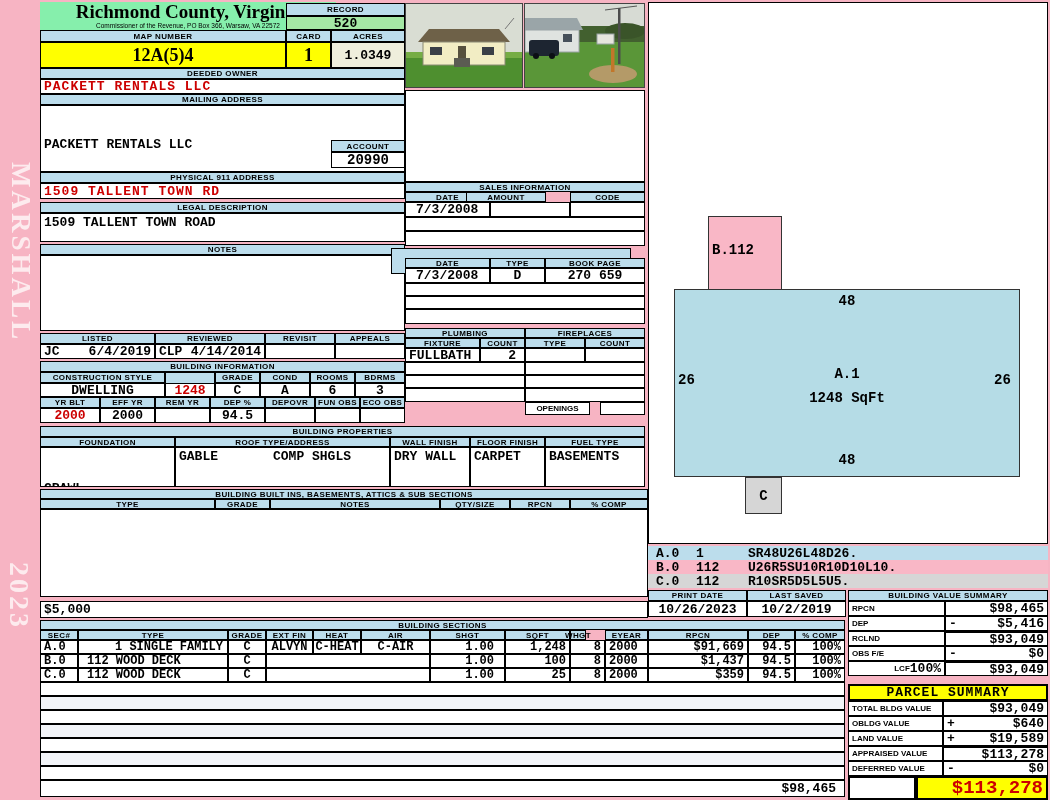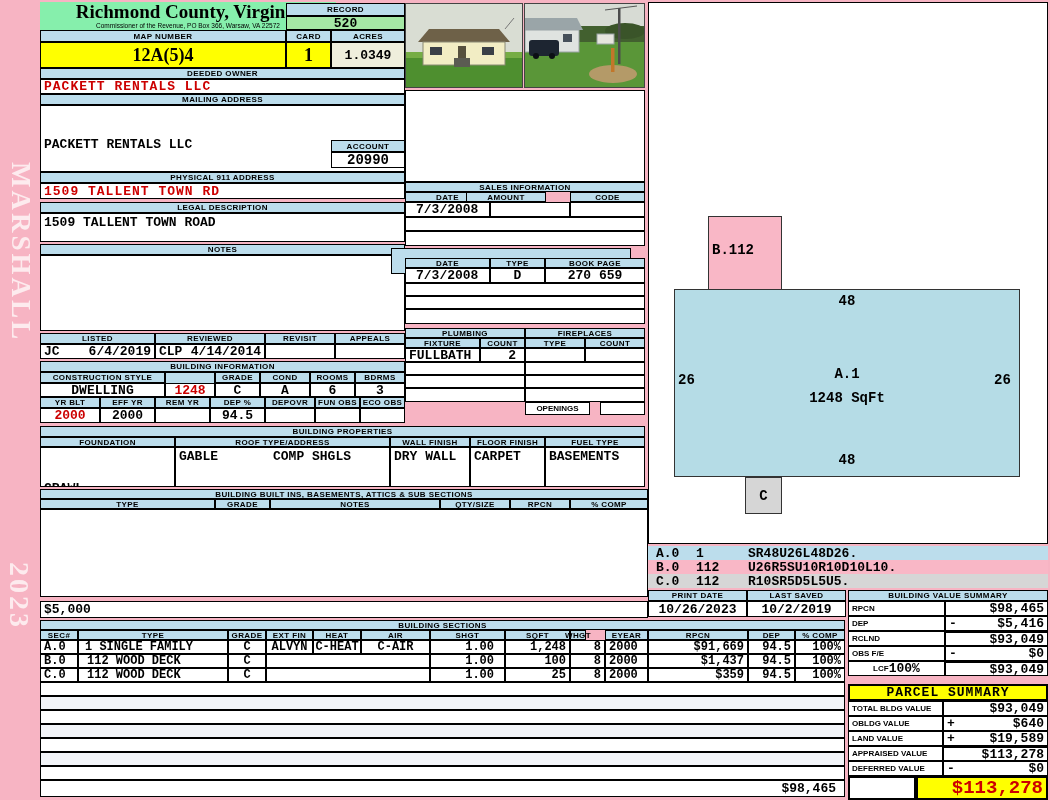--- a/index.html
+++ b/index.html
@@ -247,21 +247,21 @@
 <div class="cell lbl8" style="left:848px;top:616px;width:97px;height:15px;font:bold 8px 'Liberation Sans',sans-serif">DEP</div>
 <div class="cell" style="left:945px;top:616px;width:103px;height:15px;justify-content:space-between">
   <span>-</span><span>$5,416</span>
 </div>
 <div class="cell lbl8" style="left:848px;top:631px;width:97px;height:15px;font:bold 8px 'Liberation Sans',sans-serif">RCLND</div>
 <div class="cell r" style="left:945px;top:631px;width:103px;height:15px;border-top:2px solid #000">$93,049</div>
 <div class="cell lbl8" style="left:848px;top:646px;width:97px;height:15px;font:bold 8px 'Liberation Sans',sans-serif">OBS F/E</div>
 <div class="cell" style="left:945px;top:646px;width:103px;height:15px;justify-content:space-between">
   <span>-</span><span>$0</span>
 </div>
-<div class="cell" style="left:848px;top:661px;width:97px;height:15px;justify-content:center">
+<div class="cell" style="left:848px;top:661px;width:97px;height:15px;justify-content:flex-end">
   <span style="font:bold 8px 'Liberation Sans',sans-serif">LCF</span>
   <span>100%</span>
 </div>
 <div class="cell r" style="left:945px;top:661px;width:103px;height:15px;border-top:2px solid #000">$93,049</div>
 
 <div class="bar" style="left:40px;top:620px;width:805px;height:10px">BUILDING SECTIONS</div>
 <div class="bar" style="left:40px;top:630px;width:38px;height:10px">SEC#</div>
 <div class="bar" style="left:78px;top:630px;width:150px;height:10px">TYPE</div>
 <div class="bar" style="left:228px;top:630px;width:38px;height:10px">GRADE</div>
 <div class="bar" style="left:266px;top:630px;width:47px;height:10px">EXT FIN</div>
@@ -269,21 +269,21 @@
 <div class="bar" style="left:361px;top:630px;width:69px;height:10px">AIR</div>
 <div class="bar" style="left:430px;top:630px;width:75px;height:10px">SHGT</div>
 <div class="bar" style="left:505px;top:630px;width:65px;height:10px">SQFT</div>
 <div class="bar" style="left:570px;top:630px;width:16px;height:10px">WHGT</div>
 <div class="bar" style="left:605px;top:630px;width:43px;height:10px">EYEAR</div>
 <div class="bar" style="left:648px;top:630px;width:100px;height:10px">RPCN</div>
 <div class="bar" style="left:748px;top:630px;width:47px;height:10px">DEP</div>
 <div class="bar" style="left:795px;top:630px;width:50px;height:10px">% COMP</div>
 
 <div class="cell sm" style="left:40px;top:640px;width:38px;height:14px">A.0</div>
-<div class="cell sm" style="left:78px;top:640px;width:150px;height:14px;padding-left:6px">1 SINGLE FAMILY</div>
+<div class="cell sm" style="left:78px;top:640px;width:150px;height:14px;padding-left:36px">1 SINGLE FAMILY</div>
 <div class="cell sm c" style="left:228px;top:640px;width:38px;height:14px">C</div>
 <div class="cell sm c" style="left:266px;top:640px;width:47px;height:14px">ALVYN</div>
 <div class="cell sm c" style="left:313px;top:640px;width:48px;height:14px">C-HEAT</div>
 <div class="cell sm c" style="left:361px;top:640px;width:69px;height:14px">C-AIR</div>
 <div class="cell sm r" style="left:430px;top:640px;width:75px;height:14px;padding-right:10px">1.00</div>
 <div class="cell sm r" style="left:505px;top:640px;width:65px;height:14px">1,248</div>
 <div class="cell sm r" style="left:570px;top:640px;width:35px;height:14px">8</div>
 <div class="cell sm" style="left:605px;top:640px;width:43px;height:14px">2000</div>
 <div class="cell sm r" style="left:648px;top:640px;width:100px;height:14px">$91,669</div>
 <div class="cell sm r" style="left:748px;top:640px;width:47px;height:14px">94.5</div>

